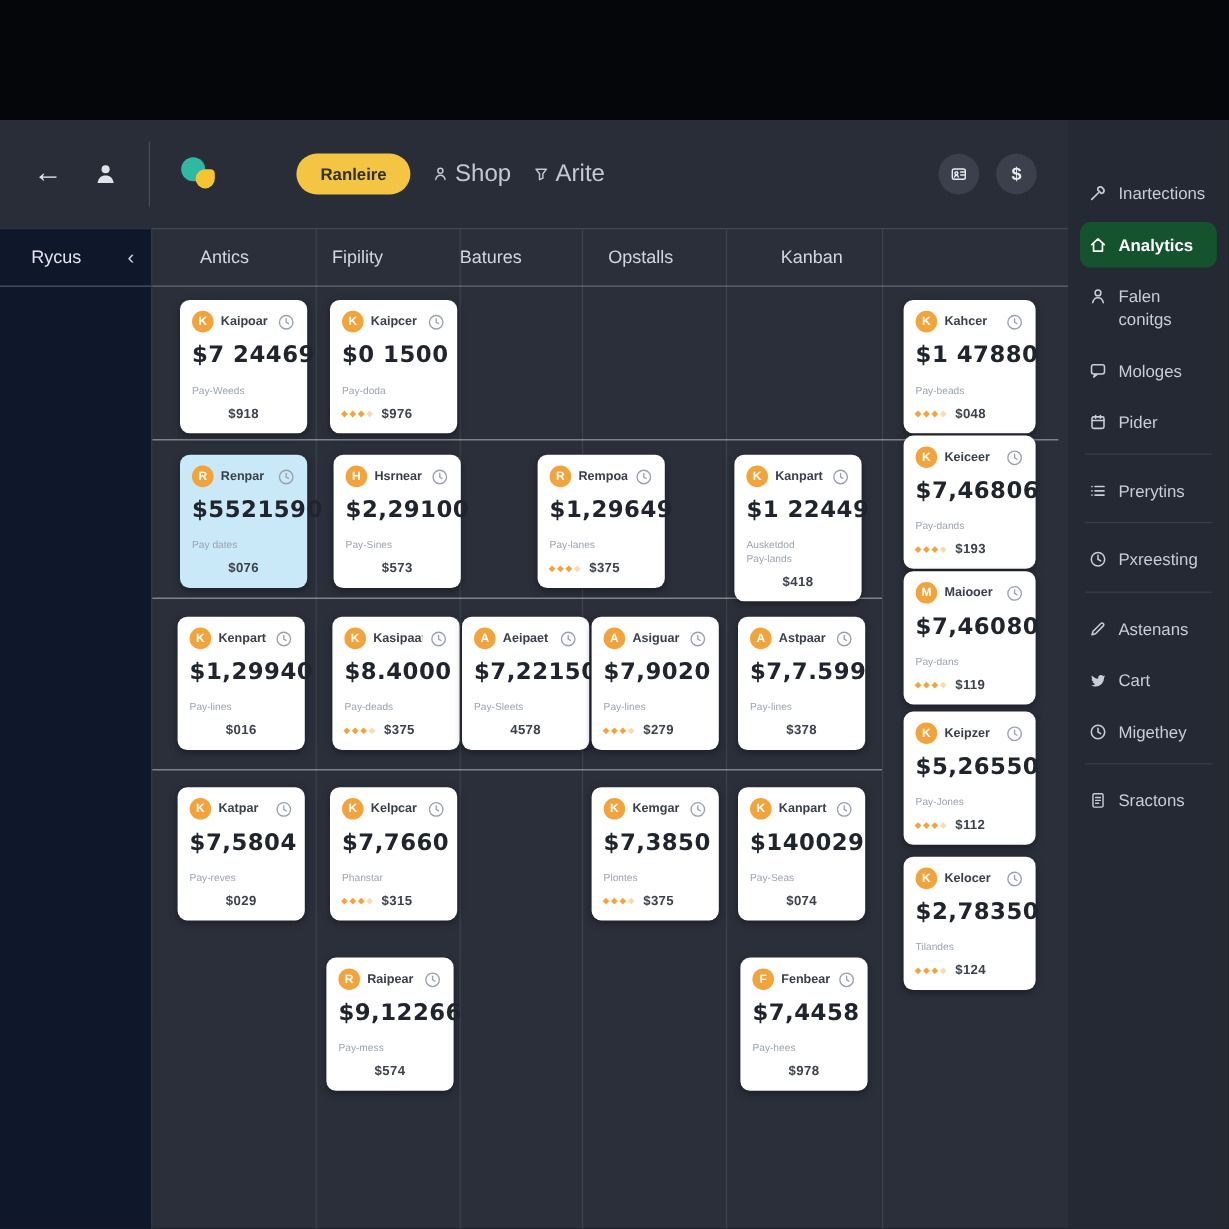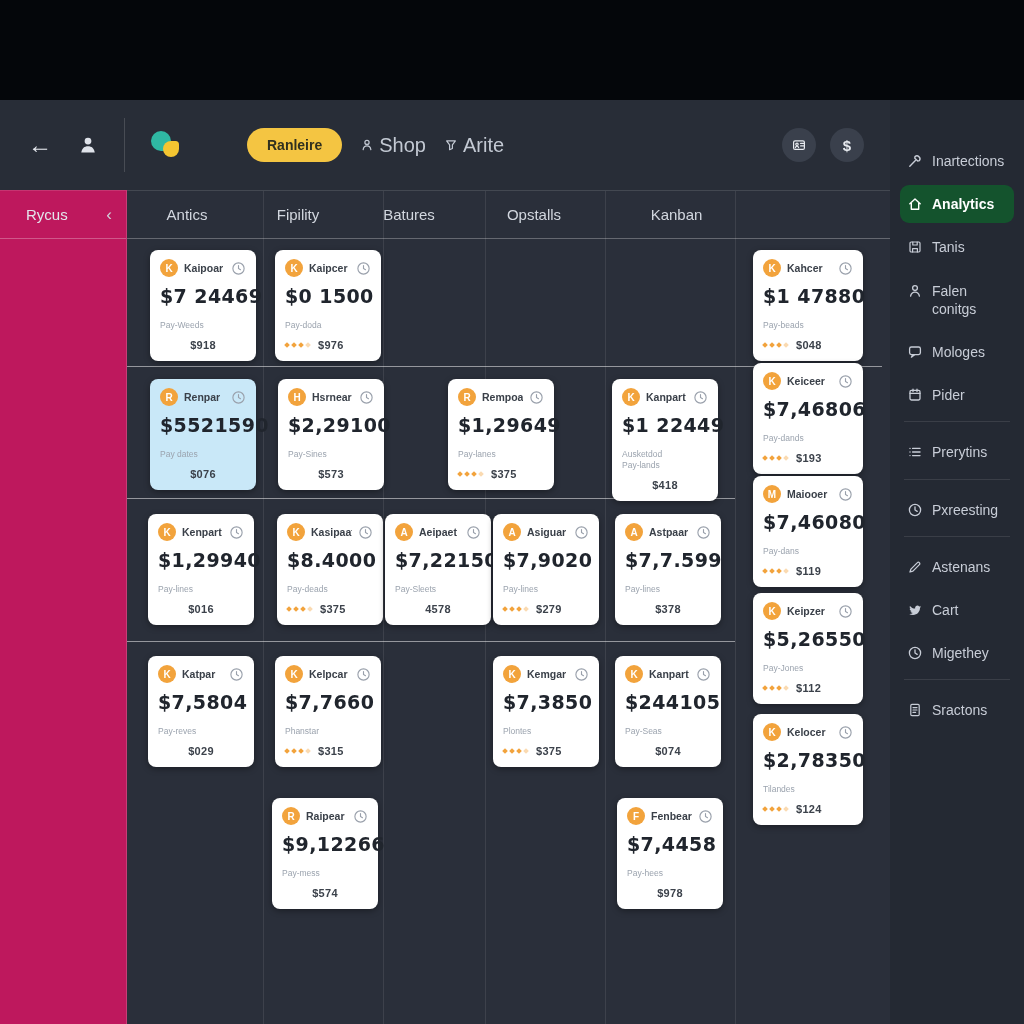--- a/index.html
+++ b/index.html
@@ -21,21 +21,21 @@
   .brand .light{font-weight:400;color:#e9edf3;margin-left:6px}
   .cta{margin-left:62px;background:#F4C542;color:#30301f;border:none;font-family:inherit;font-size:14px;font-weight:700;padding:9px 20px;border-radius:18px;cursor:pointer}
   .tb-nav{display:flex;align-items:center;gap:5px;margin-left:18px;color:#c3c9d3;font-size:20px;cursor:pointer}
   .tb-nav svg{width:14px;height:14px;display:block}
   .tb-right{margin-left:auto;display:flex;gap:14px}
   .circle-btn{width:34px;height:34px;border-radius:50%;background:#3a404c;color:#e8ebf0;display:flex;align-items:center;justify-content:center;cursor:pointer}
   .circle-btn svg{width:16px;height:16px;display:block}
   .circle-btn .dollar{font-size:15px;font-weight:700}
 
   
-  .left-region{position:absolute;left:0;top:90px;width:127px;height:834px;background:#be185d;border-top:1px solid rgba(255,255,255,.12);border-right:1px solid rgba(255,255,255,.16);box-sizing:border-box}
+  .left-region{position:absolute;left:0;top:90px;width:127px;height:834px;background:#0f172a;border-top:1px solid rgba(255,255,255,.12);border-right:1px solid rgba(255,255,255,.16);box-sizing:border-box}
   .left-head{height:47px;display:flex;align-items:center;justify-content:space-between;padding:0 14px 0 26px;border-bottom:1px solid rgba(255,255,255,.28);color:#e3e6ec;font-size:15px}
   .collapse{color:#cfd4dc;font-size:17px;cursor:pointer}
 
   
   .board-region{position:absolute;left:127px;top:90px;width:763px;height:834px;border-top:1px solid rgba(255,255,255,.12);box-sizing:border-box}
   .col-heads{display:flex;height:47px;border-bottom:1px solid rgba(255,255,255,.28)}
   .col-head{display:flex;align-items:center;justify-content:center;color:#d2d7df;font-size:15px;box-sizing:border-box}
   .vline{position:absolute;top:0;bottom:0;width:1px;background:rgba(255,255,255,.09);z-index:0}
   .board-canvas{position:absolute;left:0;top:47px;right:0;bottom:0}
   .lane-line{position:absolute;height:1px;background:rgba(255,255,255,.5);z-index:0}
@@ -540,21 +540,21 @@
     <div class="card-top">
       <span class="avatar">K</span>
       <span class="card-name">Kanpart</span>
       <span class="clock">
         <svg viewBox="0 0 16 16" fill="none" stroke="currentColor" stroke-width="1.2" stroke-linecap="round">
                   <circle cx="8" cy="8" r="6"></circle>
                   <path d="M8 4.8V8l2.1 1.3"></path>
                 </svg>
       </span>
     </div>
-    <div class="card-value">$244105</div>
+    <div class="card-value">$140029</div>
     <div class="card-subs">
               <div class="sub">Pay-Seas</div>
             </div>
     <div class="card-foot center">
 
       <span class="card-amount">$074</span>
     </div>
   </div>
           <div class="card" style="left: 626px; top: 355px; width: 110px;">
     <div class="card-top">
@@ -667,29 +667,20 @@
         <div class="side-item active">
     <span class="side-icon">
             <svg viewBox="0 0 16 16" fill="none" stroke="currentColor" stroke-width="1.4" stroke-linecap="round" stroke-linejoin="round">
               <path d="M2.8 7.8 8 3l5.2 4.8M4.3 7v6.2h7.4V7"></path>
             </svg>
           </span>
     <span class="side-label">Analytics</span>
   </div>
         <div class="side-item">
     <span class="side-icon">
-            <svg viewBox="0 0 16 16" fill="none" stroke="currentColor" stroke-width="1.2" stroke-linecap="round" stroke-linejoin="round">
-              <rect x="3" y="3" width="10" height="10" rx="1.2"></rect>
-              <path d="M5.8 3v3h4.4V3M5.6 13V9.6h4.8V13"></path>
-            </svg>
-          </span>
-    <span class="side-label">Tanis</span>
-  </div>
-        <div class="side-item">
-    <span class="side-icon">
             <svg viewBox="0 0 16 16" fill="none" stroke="currentColor" stroke-width="1.3" stroke-linecap="round">
               <circle cx="8" cy="5.1" r="2.4"></circle>
               <path d="M3.6 13.2c.5-2.8 2-4.1 4.4-4.1s3.9 1.3 4.4 4.1"></path>
             </svg>
           </span>
     <span class="side-label">Falen conitgs</span>
   </div>
         <div class="side-item">
     <span class="side-icon">
             <svg viewBox="0 0 16 16" fill="none" stroke="currentColor" stroke-width="1.3" stroke-linecap="round" stroke-linejoin="round">

